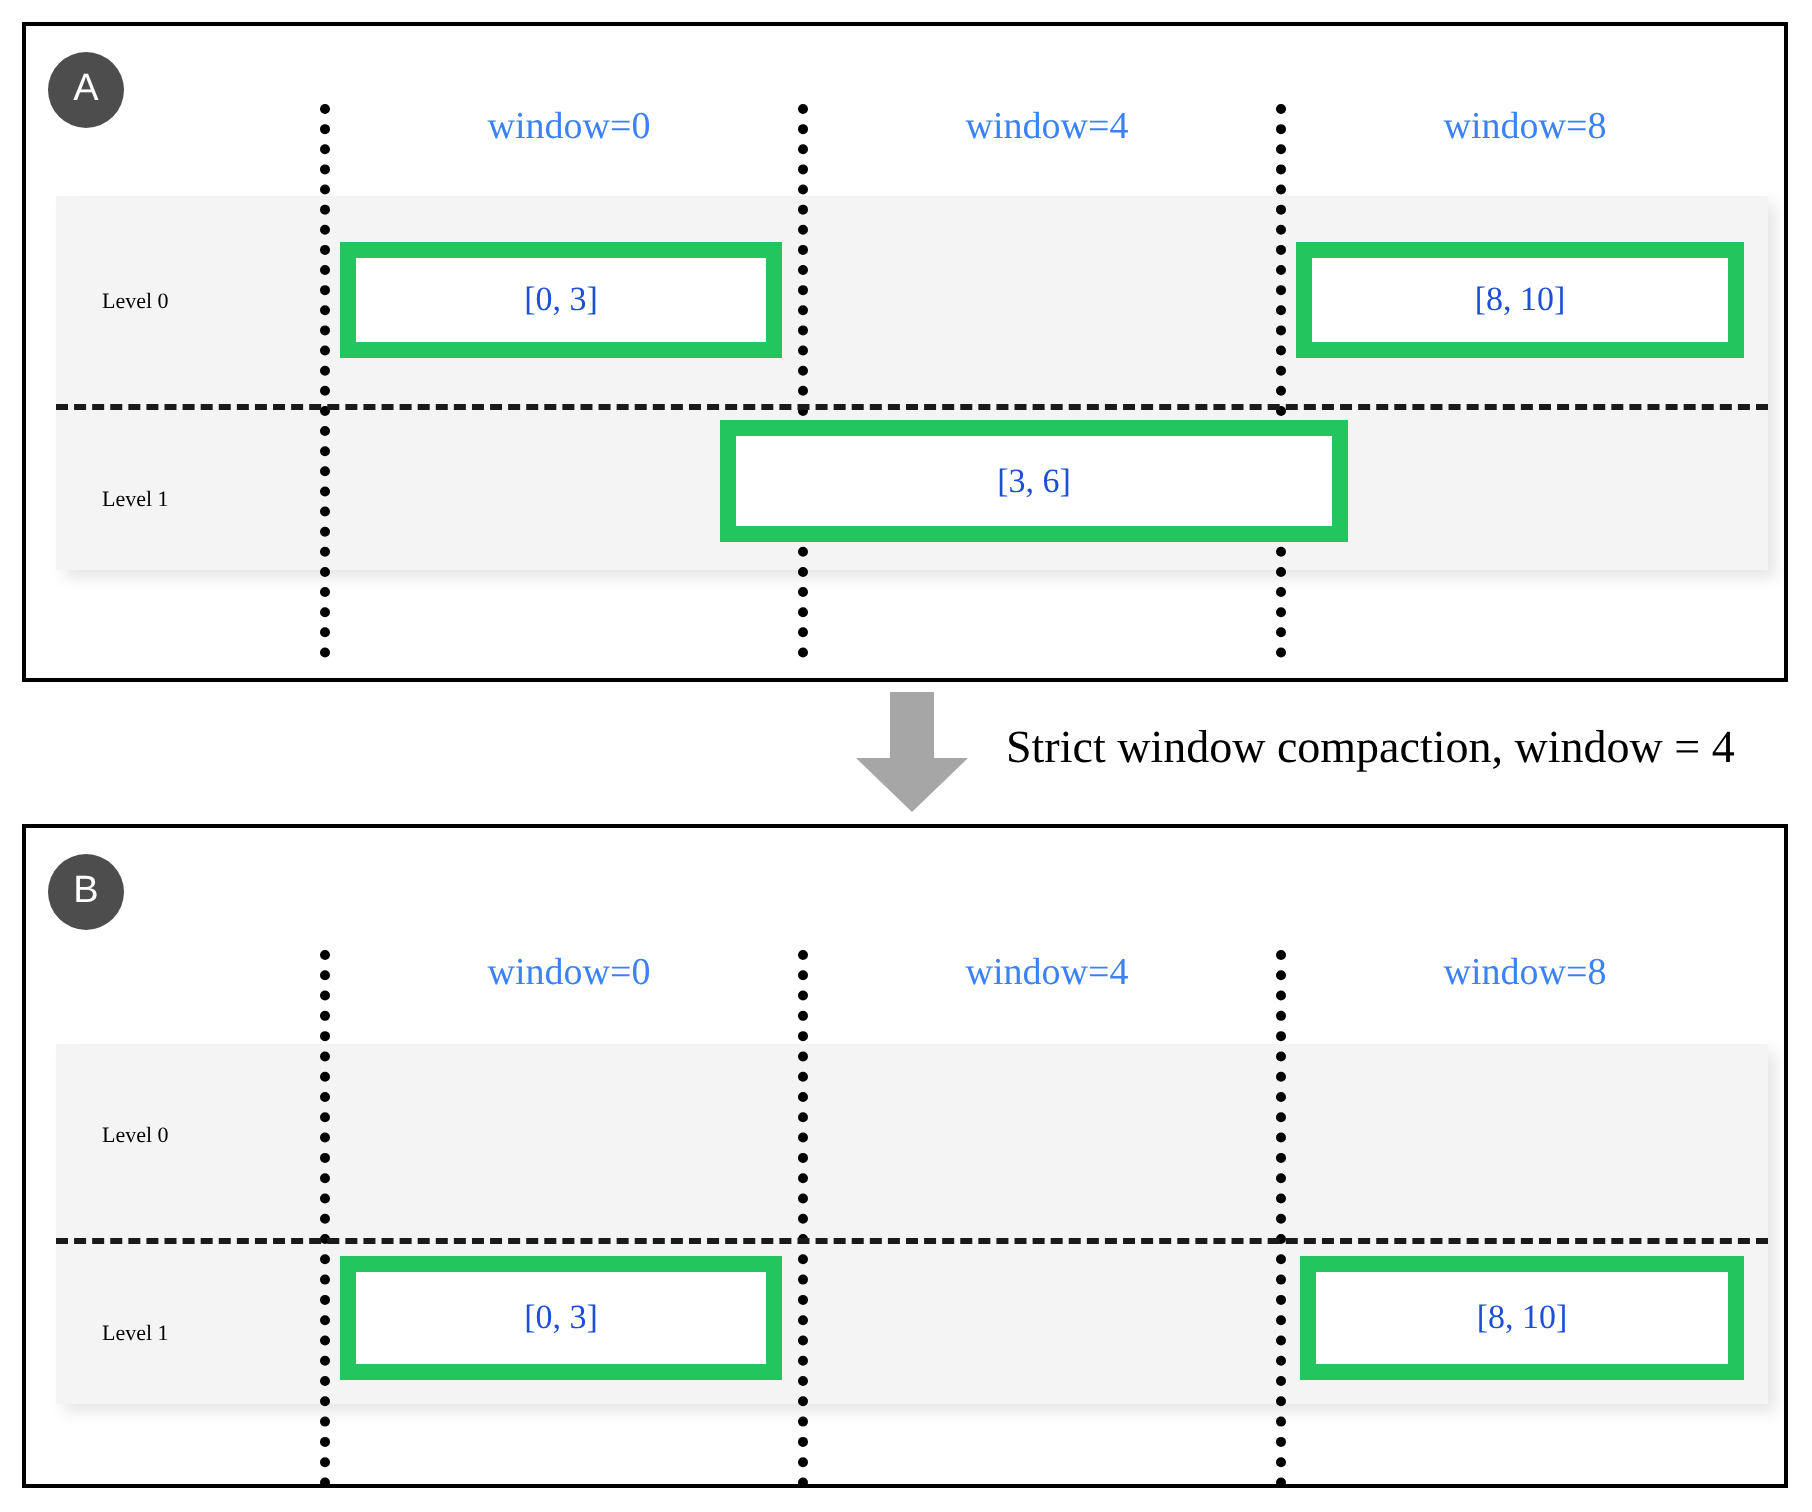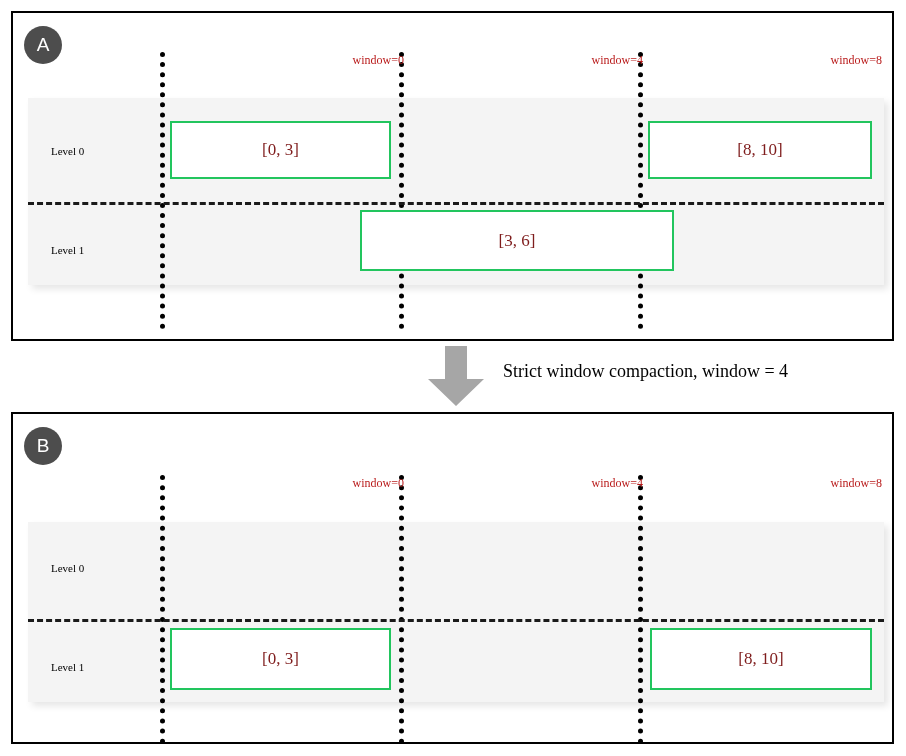--- a/index.html
+++ b/index.html
@@ -69,45 +69,45 @@
     width: 856px;
     height: 0;
     border-top: 3px dashed #1a1a1a;
   }
   #hline-a { top: 189px; }
   #hline-b { top: 205px; }
 
   
   .winlabel {
     position: absolute;
-    text-align: right;
-    font-size: 12px;
-    color: #b91c1c;
+    text-align: center;
+    font-size: 19px;
+    color: #3b82f6;
     white-space: nowrap;
   }
   #panel-a .winlabel { top: 40px; }
   #panel-b .winlabel { top: 62px; }
 
   
   .levellabel {
     position: absolute;
     left: 38px;
     font-size: 11px;
     color: #000000;
     white-space: nowrap;
   }
 
   
   .ibox {
     position: absolute;
-    border: 2px solid #22c55e;
+    border: 8px solid #22c55e;
     background: #ffffff;
     box-sizing: border-box;
     font-size: 17px;
-    color: #7f1d1d;
+    color: #1d4ed8;
     display: flex;
     align-items: center;
     justify-content: center;
     white-space: nowrap;
   }
 
   
   #transition {
     position: absolute;
     left: 0;
@@ -119,21 +119,21 @@
     position: absolute;
     left: 428px;
     top: 2px;
     width: 56px;
     height: 60px;
   }
   #transition-caption {
     position: absolute;
     left: 503px;
     top: 17px;
-    font-size: 18px;
+    font-size: 23px;
     color: #000000;
     white-space: nowrap;
   }
 </style>
 </head>
 <body>
 
 <div class="panel" id="panel-a">
 
   <div class="band" id="band-a"></div>

